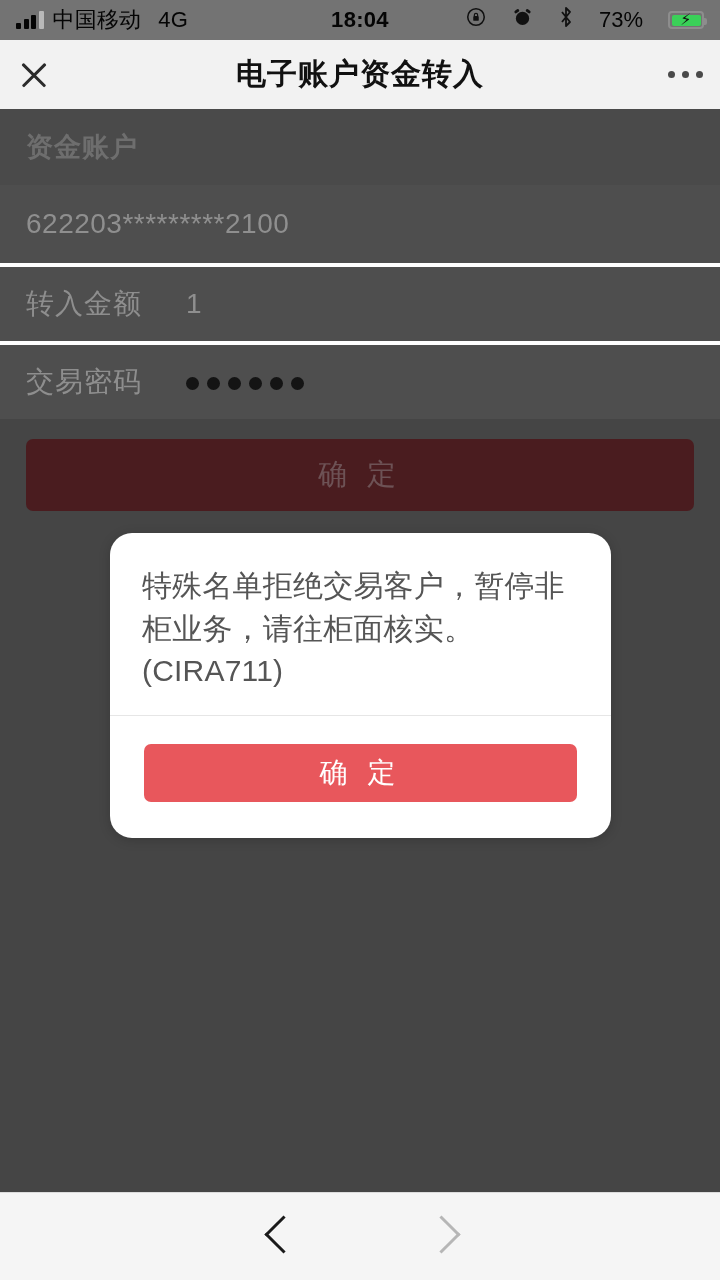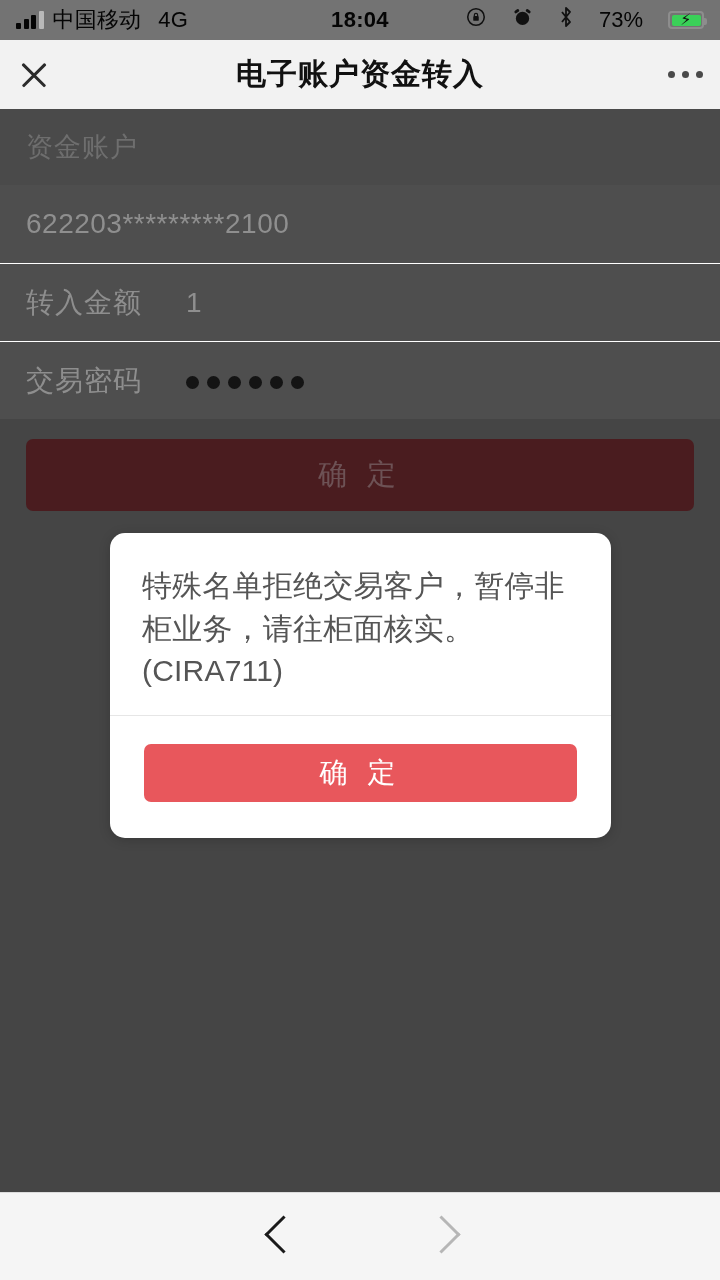--- a/index.html
+++ b/index.html
@@ -59,44 +59,44 @@
   .nav-more { position:relative; z-index:2; display:flex; gap:7px; align-items:center; }
   .nav-more i{ display:block; width:7px; height:7px; border-radius:50%; background:#4a4a4a; }
 
   
   .page {
     position:absolute; top:109px; left:0; width:720px; height:1083px;
     background:#454545; overflow:hidden;
   }
   .section-head {
     height:76px; background:#4a4a4a; display:flex; align-items:center;
-    padding-left:26px; font-size:27px; color:#6e6e6e; letter-spacing:1px;
+    padding-left:26px; font-size:27px; color:#6e6e6e; letter-spacing:1px;font-weight:bold;
   }
   .form { background:#4e4e4e; }
   .row {
     height:78px; display:flex; align-items:center; padding:0 26px;
-    border-top:1px solid #ffffff;
+    border-top:4px solid #ffffff;
   }
   .row:first-child{ border-top:none; }
   .row .label { width:160px; font-size:28px; color:#8e8e8e; letter-spacing:1px; }
   .row .value { font-size:28px; color:#8f8f8f; letter-spacing:0.5px; }
   .dots { display:flex; gap:8px; align-items:center; padding-top:3px; }
   .dots i{ width:13px; height:13px; border-radius:50%; background:#141414; display:block; }
 
   .submit-wrap { padding:20px 26px 0 26px; }
   .submit {
     height:72px; background:#4a1c1f; border-radius:7px;
     display:flex; align-items:center; justify-content:center;
     font-size:29px; color:#6d5255; letter-spacing:6px;
   }
 
   
   .dialog {
     position:absolute; left:110px; top:533px; width:501px;
-    background:#fff; border-radius:15px; overflow:hidden;
+    background:#fff; border-radius:22px; overflow:hidden;
     box-shadow:0 2px 12px rgba(0,0,0,.18);
   }
   .dialog-msg {
     padding:32px 32px 22px 32px; font-size:30px; line-height:1.42;
     color:#555555; letter-spacing:0.2px; text-align:left;
   }
   .dialog-divider { height:1px; background:#e6e6e6; margin:0; }
   .dialog-actions { padding:28px 34px 36px 34px; }
   .dialog-btn {
     height:58px; background:#e8575c; border-radius:7px; color:#ffffff;

